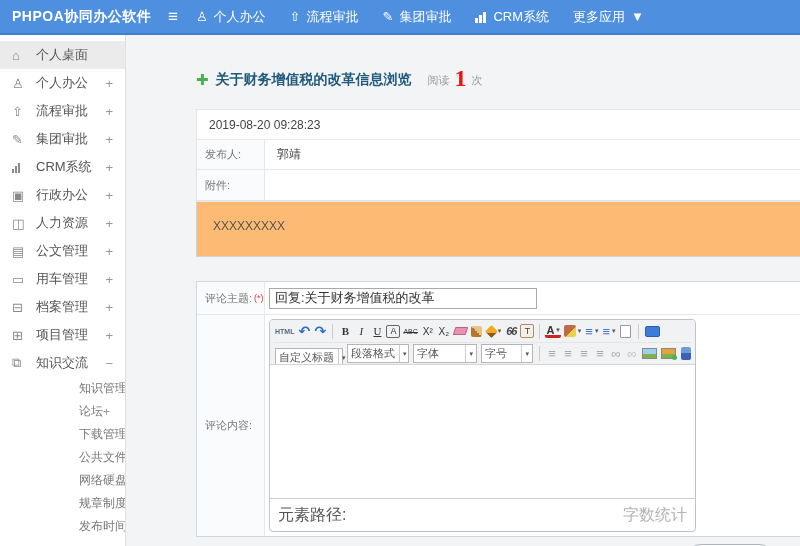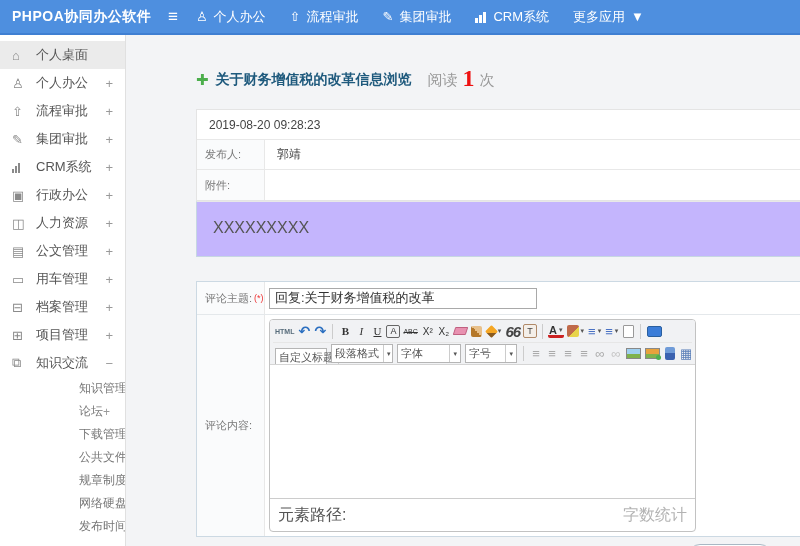--- a/index.html
+++ b/index.html
@@ -38,31 +38,31 @@
   .sb-item .sb-label { flex: 1; font-size: 13px; white-space: nowrap; }
   .sb-item .sb-exp { color: #999; font-size: 13px; }
   .sb-sub { height: 23px; display: flex; align-items: center; padding: 0 30px 0 35px; cursor: pointer; color: #777; margin-left: 44px; }
   .sb-sub .sb-label { flex: 1; font-size: 12px; white-space: nowrap; }
   .sb-sub .sb-exp { color: #999; font-size: 12px; }
   
   .main { flex: 1; padding: 33px 0 0 70px; overflow: hidden; }
   .title-row { display: flex; align-items: center; height: 24px; }
   .plus-ico { color: var(--green,#4cae4c); font-size: 15px; font-weight: bold; margin-right: 7px; }
   .art-title { font-size: 14px; font-weight: bold; color: var(--titleblue,#1f5a7d); }
-  .read-lbl, .read-unit { font-size: 15px; color: #999; }
+  .read-lbl, .read-unit { font-size: 11px; color: #999; }
   .read-lbl { margin-left: 16px; }
   .read-count { font-size: 24px; font-weight: bold; color: var(--red,#ee1111); margin: 0 5px; position: relative; top: -2px; font-family: "Liberation Serif","DejaVu Serif",serif; }
   
   .info-table { margin-top: 17px; border: 1px solid #e4e4e4; border-right: 0; background: #fff; }
   .it-row { display: flex; height: 30px; border-bottom: 1px solid #e8e8e8; }
   .it-row:last-child { border-bottom: 0; }
   .it-label { width: 68px; background: #fafbfc; border-right: 1px solid #e8e8e8; display: flex; align-items: center; padding-left: 8px; font-size: 11px; color: #777; white-space: nowrap; flex-shrink: 0; }
   .it-value { flex: 1; display: flex; align-items: center; padding-left: 12px; font-size: 12px; color: #444; }
   
-  .art-body { height: 56px; background: #c4b5fd; border: 1px solid #c6d6e2; border-top: 1px solid #e8e8e8; border-right: 0; padding: 17px 0 0 16px; font-size: 16px; color: #555; }
+  .art-body { height: 56px; background: #fdba74; border: 1px solid #c6d6e2; border-top: 1px solid #e8e8e8; border-right: 0; padding: 17px 0 0 16px; font-size: 12px; color: #555; }
   
   .comment-block { margin-top: 24px; border: 1px solid #ccd9e3; border-right: 0; background: #fff; }
   .cm-row { display: flex; }
   .cm-row.subject { height: 33px; border-bottom: 1px solid #e4e8eb; }
   .cm-label { width: 68px; background: #fafbfc; border-right: 1px solid #e8e8e8; display: flex; align-items: center; padding-left: 8px; font-size: 11px; color: #777; white-space: nowrap; flex-shrink: 0; overflow: hidden; }
   .cm-label .req { color: #e33; font-size: 9px; margin-left: 2px; }
   .cm-value { flex: 1; display: flex; align-items: center; }
   .subject .cm-value input {
     width: 268px; height: 21px; margin-left: 4px; border: 1px solid #a9a9a9;
     font-size: 13px; color: #333; padding: 0 5px; background: #fff;
@@ -77,21 +77,21 @@
   .ic { display: inline-flex; align-items: center; justify-content: center; min-width: 14px; height: 18px; padding: 0 1px; margin: 0 1px; border-radius: 2px; font-size: 11px; color: #333; cursor: pointer; flex-shrink: 0; }
   .sep { width: 1px; height: 15px; background: #ccc; margin: 0 4px; flex-shrink: 0; }
   .t-html { font-size: 7px; font-weight: bold; color: #566b7a; }
   .t-blue { color: #2b6fc0; font-size: 14px; font-weight: bold; }
   .t-b { font-weight: bold; font-family: "Liberation Serif","DejaVu Serif",serif; }
   .t-i { font-style: italic; font-family: "Liberation Serif","DejaVu Serif",serif; }
   .t-u { text-decoration: underline; font-family: "Liberation Serif","DejaVu Serif",serif; }
   .t-boxa { border: 1px solid #666; font-size: 9px; padding: 0 2px; height: 13px; }
   .t-strike { font-size: 7px; text-decoration: line-through; }
   .t-sm { font-size: 10px; }
-  .t-quote { font-weight: bold; font-style: italic; font-size: 15px; color: #444; letter-spacing: -1px; }
+  .t-quote { font-weight: bold; font-style: italic; font-size: 11px; color: #444; letter-spacing: -1px; }
   .t-paste { border: 1px solid #b08968; background: #f4efe9; font-size: 9px; width: 14px; height: 14px; color: #444; }
   .t-fontcolor { font-weight: bold; font-size: 11px; border-bottom: 3px solid #cc2222; height: 14px; }
   .t-list { font-size: 13px; color: #4a72c4; }
   .t-dis { font-size: 13px; color: #aaa; }
   .t-dis2 { font-size: 13px; color: #c5c5c5; }
   .t-tbl { font-size: 13px; color: #5a7fb8; }
   .caret { font-size: 7px; color: #555; margin-left: 2px; }
   .sh { display: inline-block; }
   .sh-eraser { width: 13px; height: 8px; background: #e891b0; border: 1px solid #c06080; transform: skewX(-18deg); border-radius: 1px; }
   .sh-broom { width: 11px; height: 11px; background: linear-gradient(45deg, #b5782a 50%, #e8c08a 50%); border-radius: 2px; }
@@ -227,25 +227,25 @@
       </div>
       <div class="sb-sub">
         <span class="sb-label">下载管理</span>
         <span class="sb-exp"></span>
       </div>
       <div class="sb-sub">
         <span class="sb-label">公共文件柜</span>
         <span class="sb-exp"></span>
       </div>
       <div class="sb-sub">
+        <span class="sb-label">网络硬盘</span>
+        <span class="sb-exp"></span>
+      </div>
+      <div class="sb-sub">
         <span class="sb-label">规章制度</span>
-        <span class="sb-exp"></span>
-      </div>
-      <div class="sb-sub">
-        <span class="sb-label">网络硬盘</span>
         <span class="sb-exp"></span>
       </div>
       <div class="sb-sub">
         <span class="sb-label">发布时间</span>
         <span class="sb-exp"></span>
       </div>
     </aside>
 
   <main class="main">
     <div class="title-row">
@@ -321,21 +321,21 @@
                   <span class="ic t-list">≡<span class="caret">▾</span></span>
                   <span class="ic">
                     <span class="sh sh-page"></span>
                   </span>
                   <span class="sep"></span>
                   <span class="ic">
                     <span class="sh sh-screen"></span>
                   </span>
                 </div>
               <div class="ed-trow" id="trow2">
-                  <span class="ed-select" style="width: 52px; margin-top: 8px;">
+                  <span class="ed-select" style="width: 68px; margin-top: 8px;">
                     <span>自定义标题</span>
                     <span class="caret">▾</span>
                   </span>
                   <span class="ed-select" style="width: 62px;">
                     <span>段落格式</span>
                     <span class="caret">▾</span>
                   </span>
                   <span class="ed-select" style="width: 64px;">
                     <span>字体</span>
                     <span class="caret">▾</span>

